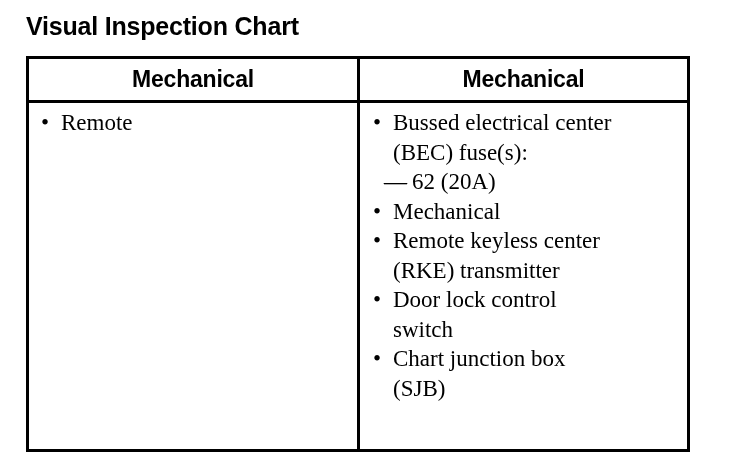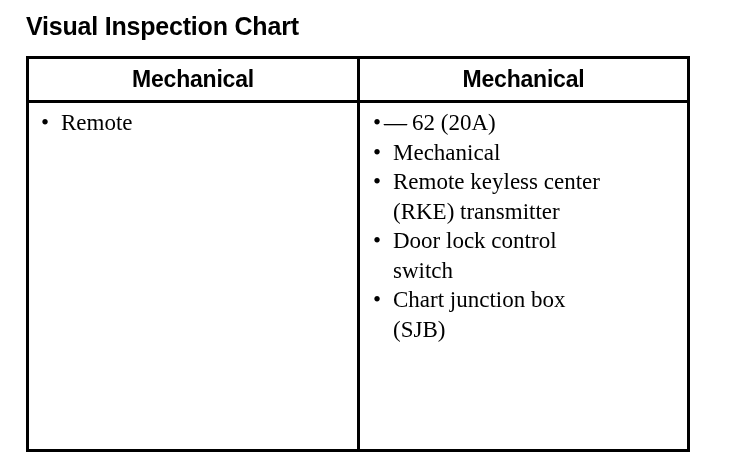--- a/index.html
+++ b/index.html
@@ -165,20 +165,22 @@
             <span class="bullet-dot">•</span>
             <span class="bullet-text">Remote</span>
           </li>
         </ul>
     </div>
 
     <div class="body-cell right">
       <ul class="bullet-list" id="electrical-list">
           <li class="bullet-item">
             <span class="bullet-dot">•</span>
+            <span class="bullet-text">Bussed electrical center
+(BEC) fuse(s):</span>
             <ul class="sub-list">
               <li class="sub-item"><span class="dash-mark">—</span></li>
               <li class="sub-item"><span class="dash-mark">—</span><span>62 (20A)</span></li>
             </ul>
           </li>
           <li class="bullet-item">
             <span class="bullet-dot">•</span>
             <span class="bullet-text">Mechanical</span>
           </li>
           <li class="bullet-item">

